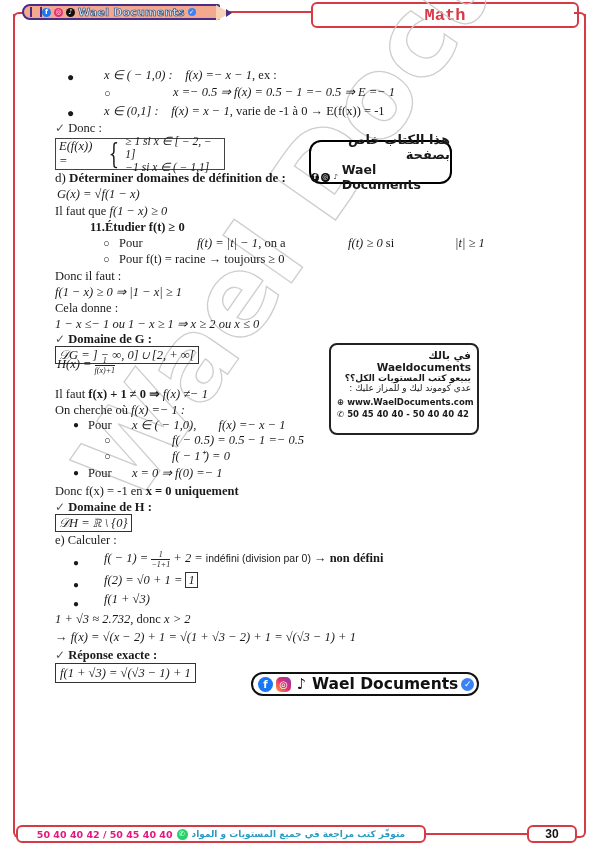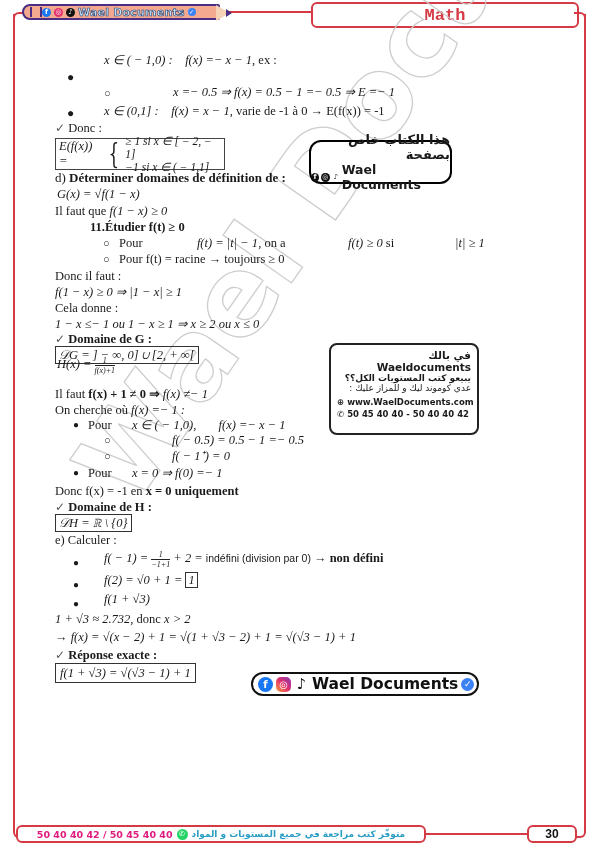--- a/index.html
+++ b/index.html
@@ -92,21 +92,21 @@
 <div class="pencil-tip"></div>
 <div class="pencil-tip2"></div>
 
 <div class="subject-box">
   <span>Math</span>
 </div>
 
 <div class="watermark">Wael Documents</div>
 
 <span class="bullet" style="left:67px;top:70px;">●</span>
-<div class="line" style="left:104px;top:53px;">
+<div class="line" style="left:104px;top:68px;">
   <span class="m">x ∈ ( − 1,0) :</span>&nbsp;&nbsp;&nbsp;
   <span class="m">f(x) =− x − 1</span><span>, ex :</span>
 </div>
 
 <span class="bullet" style="left:104px;top:87px;font-size:11px;">○</span>
 <div class="line" style="left:173px;top:85px;">
   <span class="m">x =− 0.5 ⇒ f(x) = 0.5 − 1 =− 0.5 ⇒ E =− 1</span>
 </div>
 
 <span class="bullet" style="left:67px;top:106px;">●</span>

